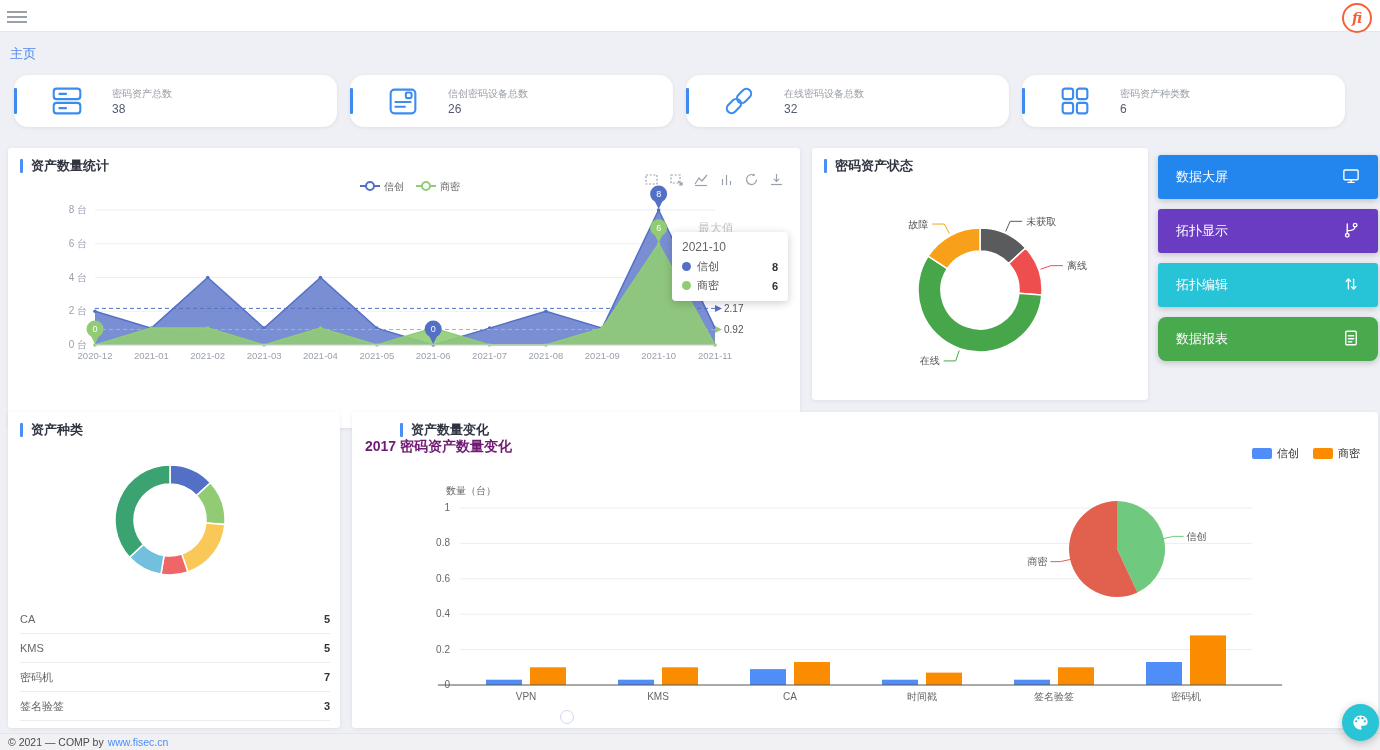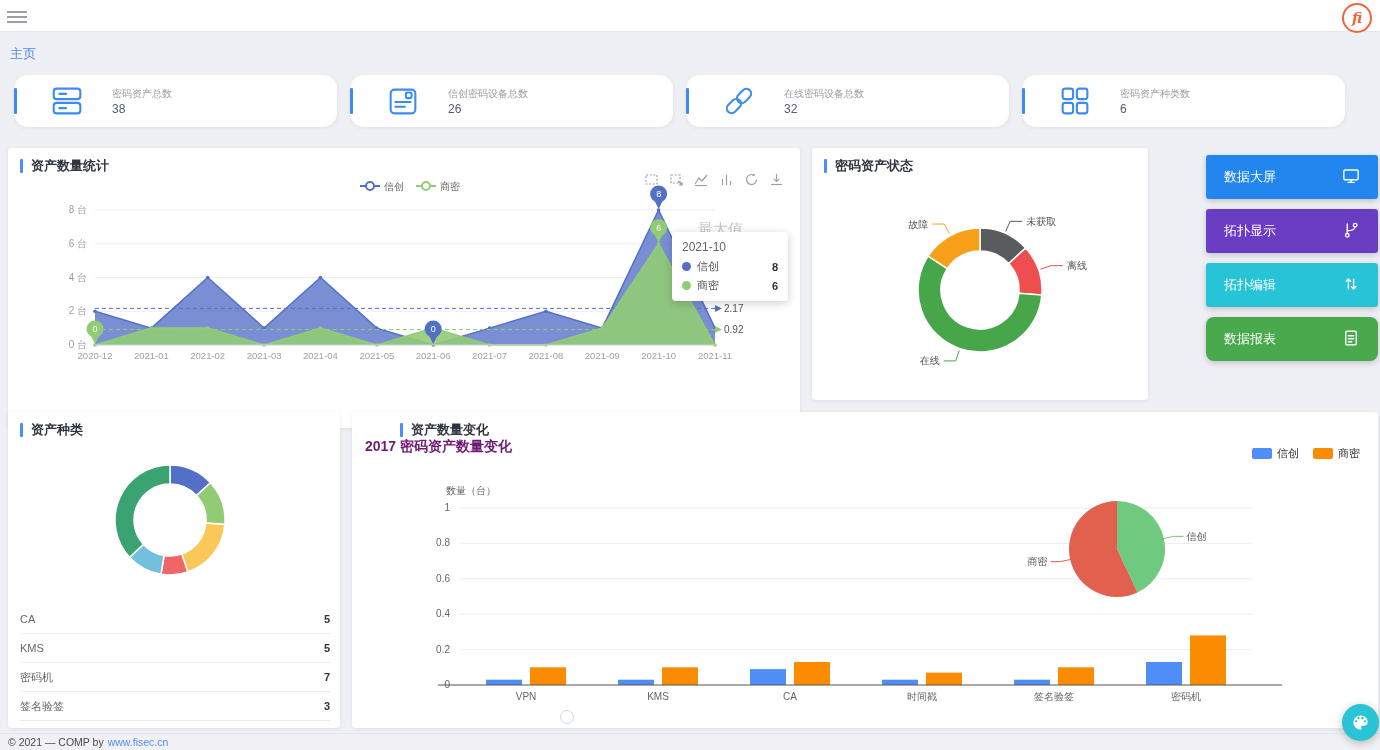--- a/index.html
+++ b/index.html
@@ -32,31 +32,31 @@
   #card-change{left:352px;top:412px;width:1026px;height:316px;overflow:hidden;}
   #trend-svg{position:absolute;left:0;top:28px;display:block;}
   #status-svg{position:absolute;left:0;top:28px;display:block;}
   #types-svg{display:block;margin-top:2px;}
   #change-svg{position:absolute;left:0;top:0;display:block;}
   
   .toolbox{position:absolute;right:16px;top:24px;display:flex;gap:10px;z-index:2;}
   .toolbox span{width:15px;height:15px;cursor:pointer;}
   .toolbox svg{width:15px;height:15px;stroke:#9aa1ac;fill:none;stroke-width:1.2;}
   
-  .maxcap{position:absolute;left:690px;top:72px;font-size:15px;color:#c0c4cc;z-index:1;}
+  .maxcap{position:absolute;left:690px;top:72px;font-size:12px;color:#c0c4cc;z-index:1;}
   .tip{position:absolute;left:664px;top:84px;width:96px;background:#fff;border-radius:4px;
        box-shadow:0 2px 10px rgba(0,0,0,.2);padding:8px 10px;z-index:3;font-size:11px;}
   .tip-title{color:#666;font-size:12px;margin-bottom:5px;}
   .tip-row{display:flex;align-items:center;gap:6px;margin-top:4px;color:#555;}
   .tip-row b{margin-left:auto;color:#333;}
   .dot{width:9px;height:9px;border-radius:50%;display:inline-block;}
   
   .qcol{position:absolute;left:1158px;top:155px;width:220px;}
   .qbtn{height:44px;border-radius:3px;margin-bottom:10px;display:flex;align-items:center;justify-content:space-between;
-        padding:0 18px;color:#fff;font-size:13px;cursor:pointer;box-shadow:0 2px 6px rgba(0,0,0,.2);margin-left:48px;}
+        padding:0 18px;color:#fff;font-size:13px;cursor:pointer;box-shadow:0 2px 6px rgba(0,0,0,.2);}
   .qbtn svg{width:18px;height:18px;stroke:#fff;fill:none;stroke-width:1.8;stroke-linecap:round;stroke-linejoin:round;}
   
   #type-list{margin:12px 10px 0 12px;}
   .trow{display:flex;justify-content:space-between;align-items:center;height:28px;border-bottom:1px solid #ececf0;
         font-size:11px;color:#666;}
   .tv{color:#333;font-weight:bold;}
   
   .chart-title{position:absolute;left:0;top:26px;width:100%;text-align:left;font-size:14px;font-weight:bold;color:#701a75;z-index:2;padding-left:13px;}
   .bar-legend{position:absolute;right:18px;top:34px;display:flex;gap:14px;z-index:2;font-size:11px;color:#333;}
   .bar-legend .bl-item{display:flex;align-items:center;gap:5px;cursor:pointer;}

